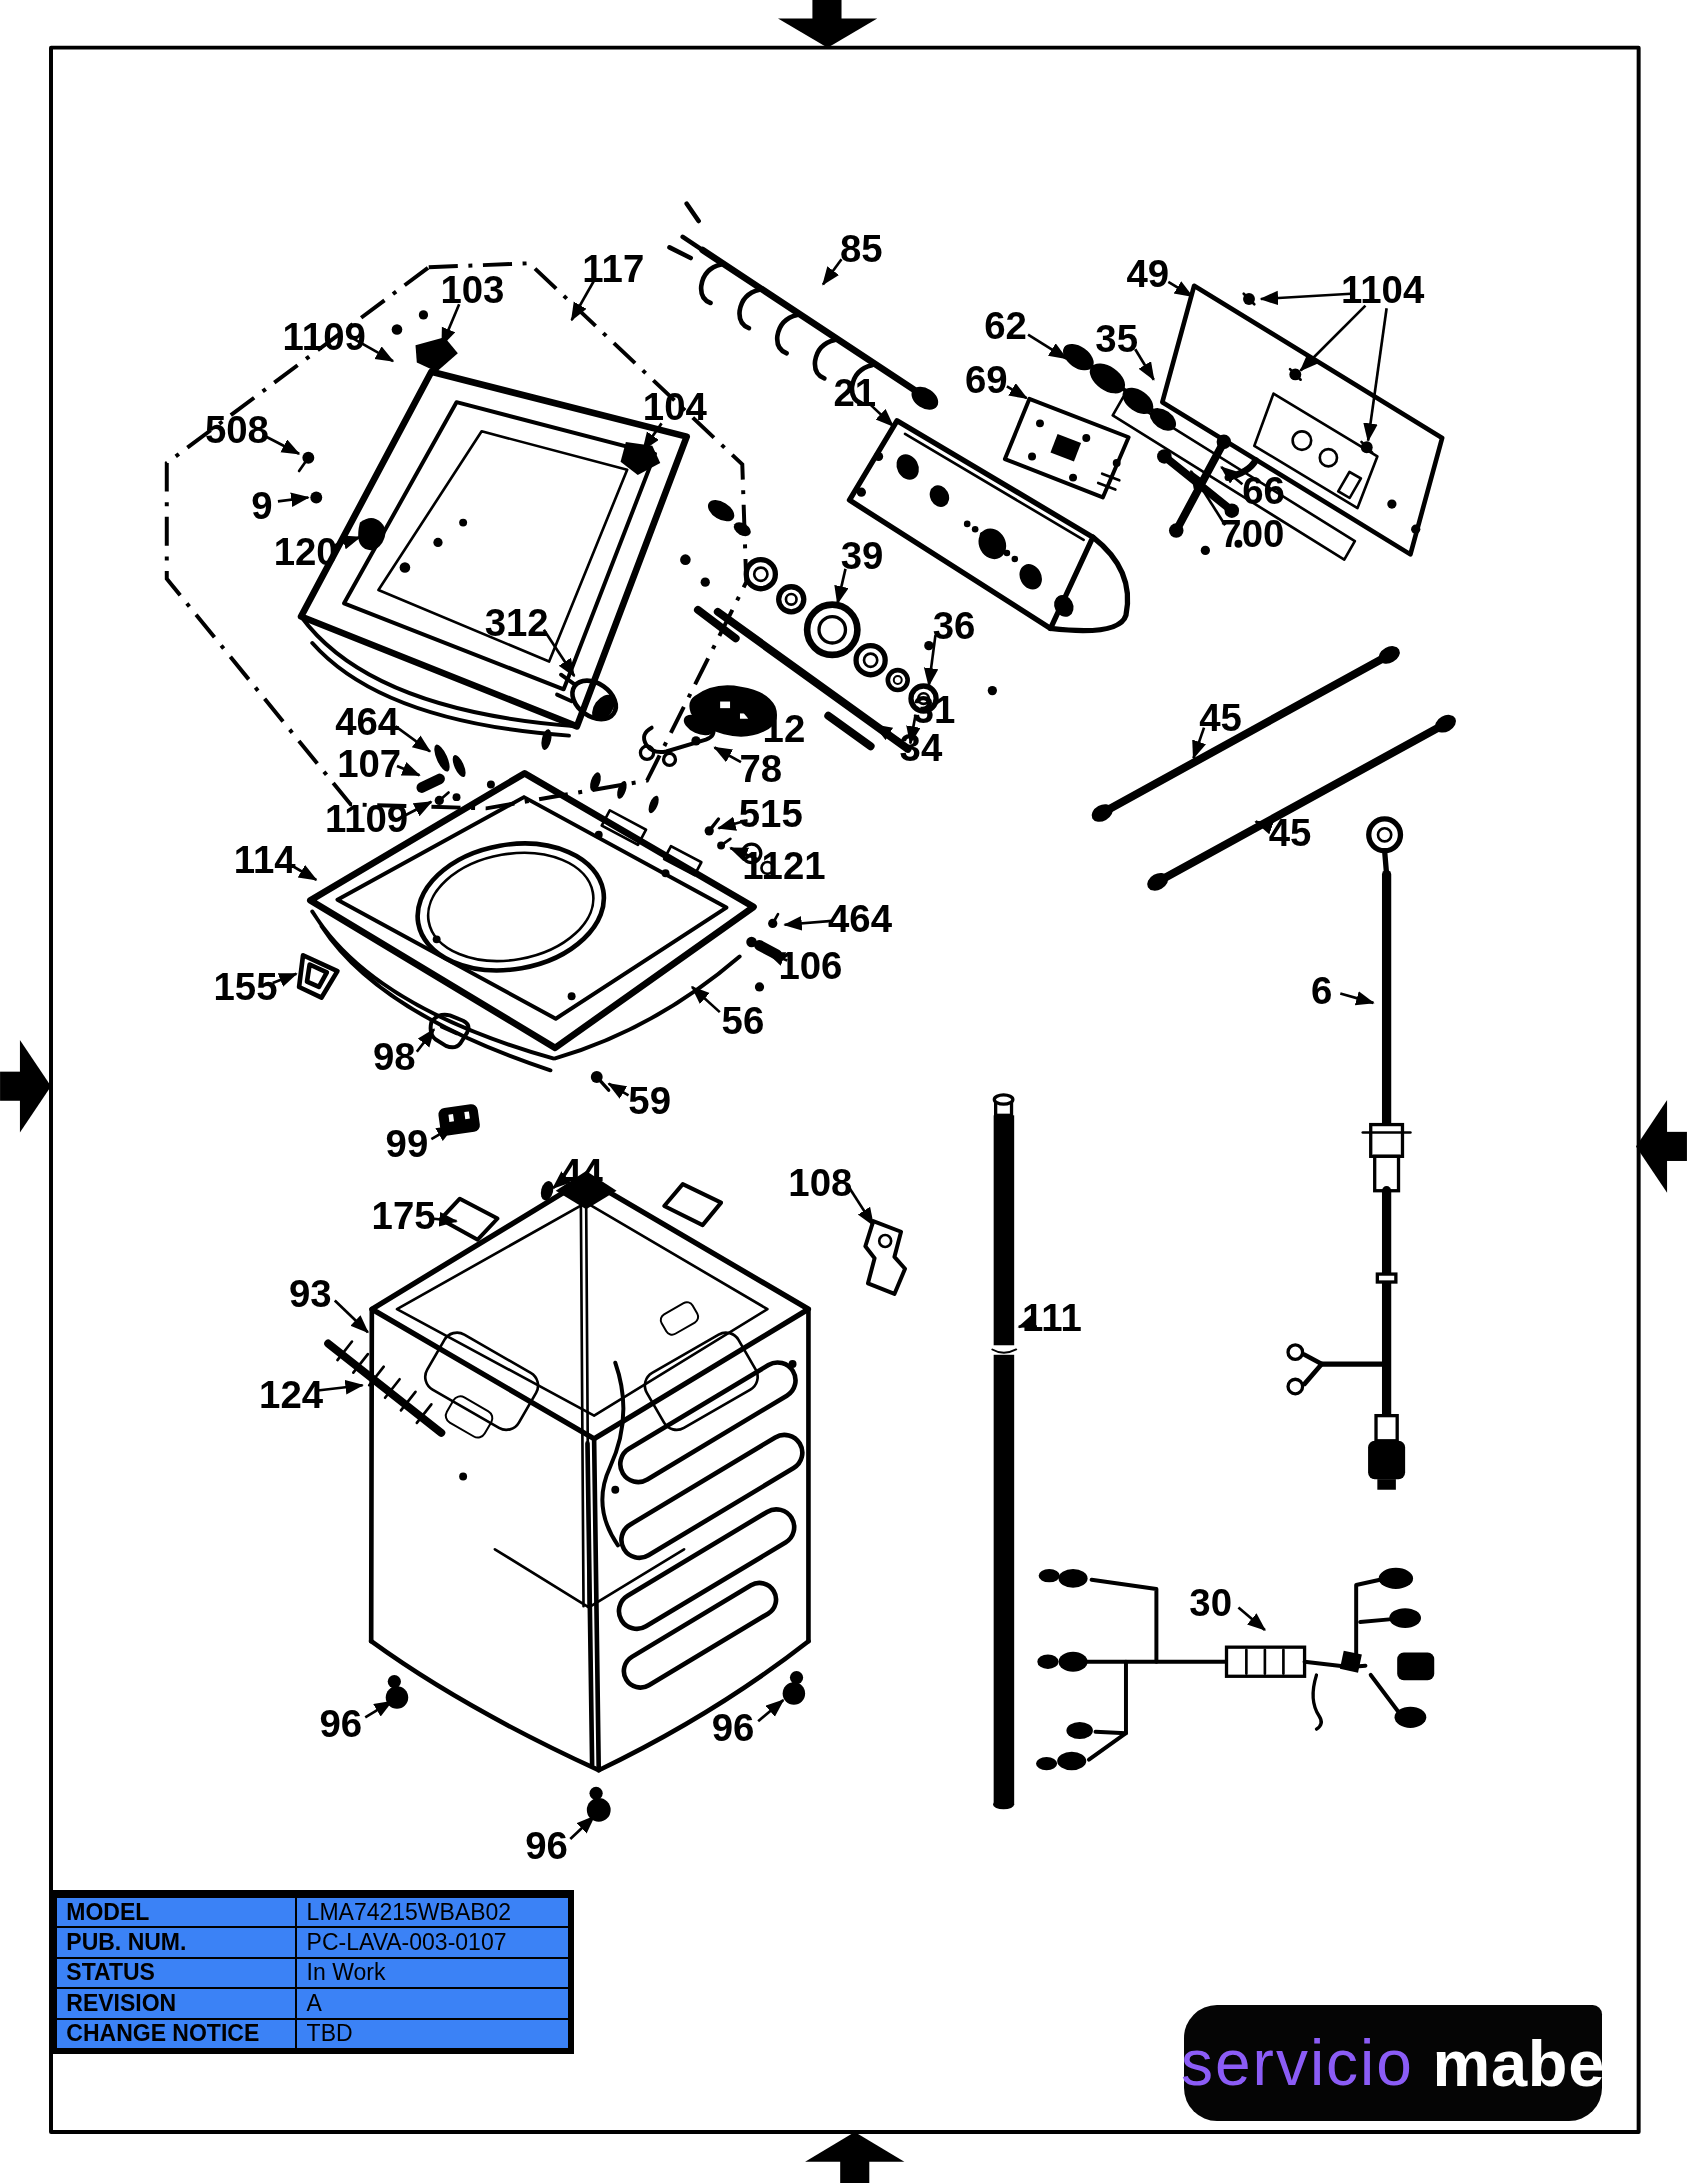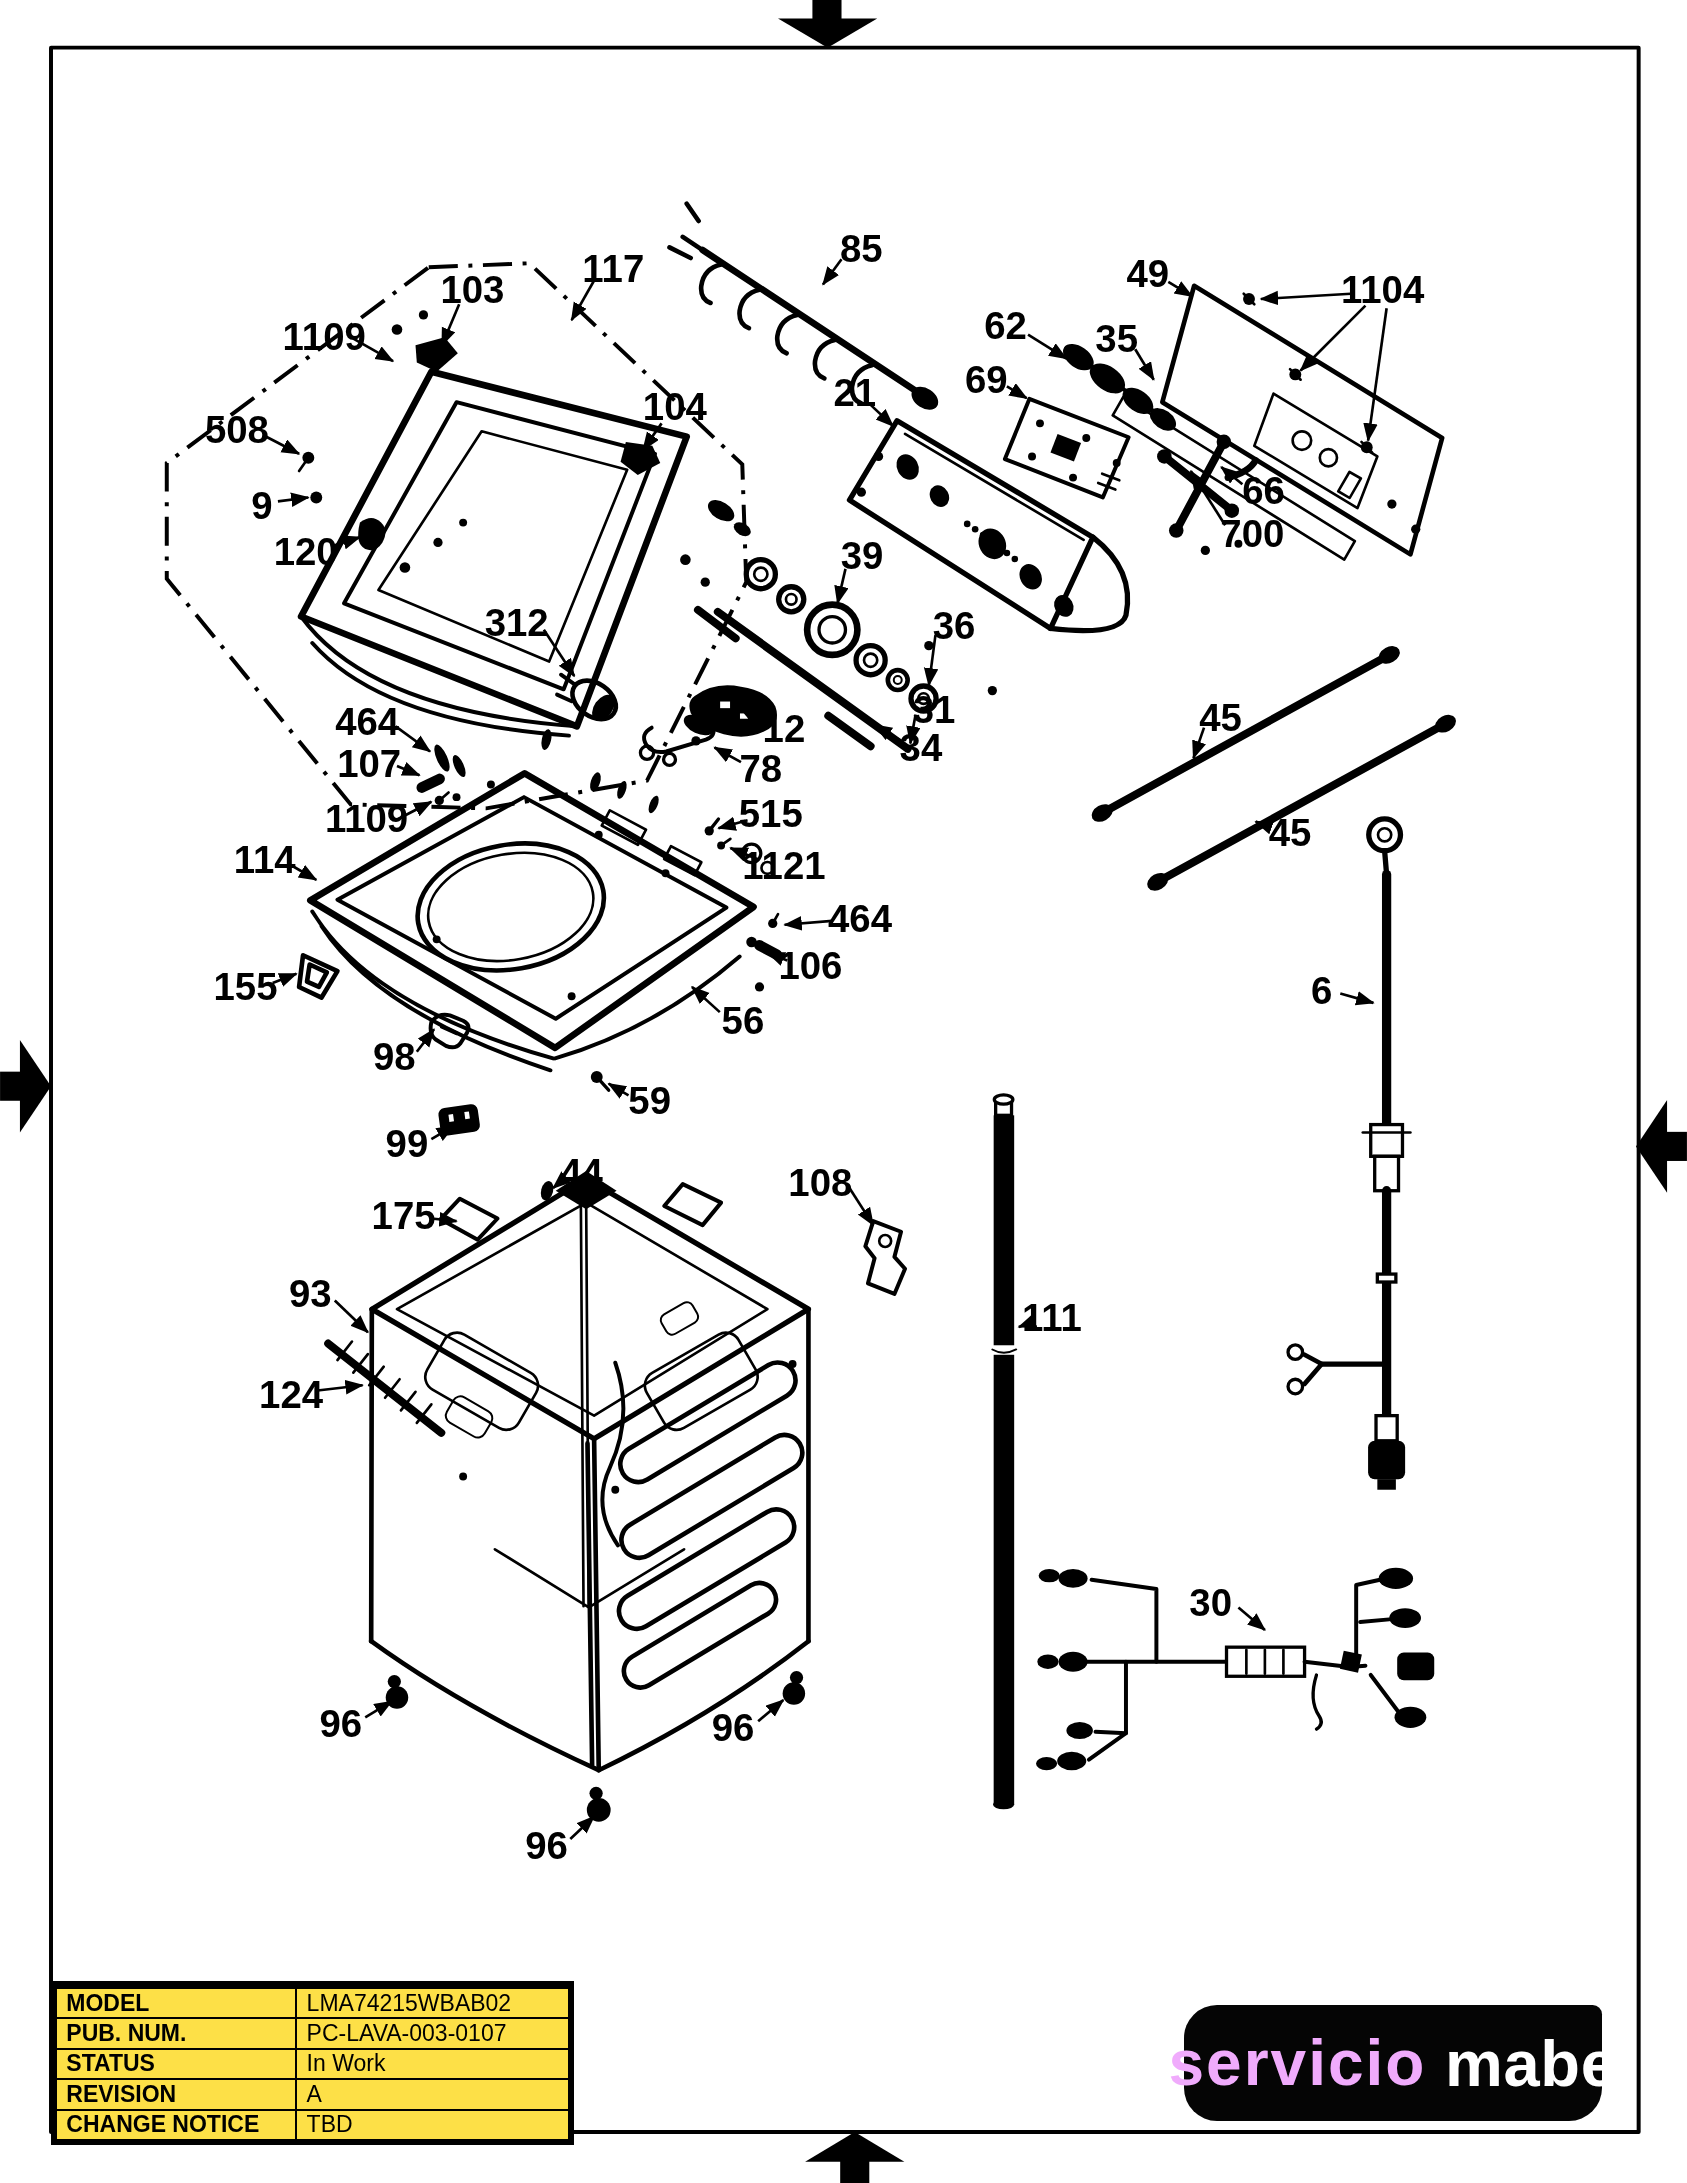--- a/index.html
+++ b/index.html
@@ -10,32 +10,32 @@
   .ln{stroke:#000;fill:none;stroke-width:5;stroke-linecap:round;stroke-linejoin:round;}
   .s3{stroke-width:3}.s4{stroke-width:4}.s6{stroke-width:6}.s7{stroke-width:7}
   .s8{stroke-width:8}.s10{stroke-width:10}.s12{stroke-width:12}
   .f{fill:#000;stroke:none;}
   .fw{fill:#fff;stroke:#000;stroke-width:5;}
   .leader{stroke:#000;fill:none;stroke-width:4;}
   .callout-label{font-family:"Liberation Sans",sans-serif;font-weight:bold;font-size:58px;
                  fill:#000;text-anchor:middle;dominant-baseline:central;}
   .phantom{stroke:#000;fill:none;stroke-width:6;stroke-dasharray:44 16 6 16;}
   
-  .title-block{position:absolute;left:51px;top:1981px;width:515px;border:4px solid #000;
-               border-top-width:6px;background:#fde047;}
+  .title-block{position:absolute;left:51px;top:1890px;width:515px;border:4px solid #000;
+               border-top-width:6px;background:#3b82f6;}
   .title-block table{border-collapse:collapse;width:100%;}
   .title-block th,.title-block td{border:2.6px solid #000;height:28.4px;font-size:23px;
                padding:0 0 0 9.3px;text-align:left;vertical-align:middle;white-space:nowrap;}
   .title-block th{width:229px;font-weight:bold;}
   .title-block td{font-weight:400;}
   
   .logo{position:absolute;left:1184px;top:2005px;width:418px;height:116px;background:#050505;
         border-radius:33px 9.3px 33px 33px;display:flex;align-items:center;justify-content:center;
         gap:18.5px;}
-  .logo .light{color:#f0abfc;font-size:64px;font-weight:700;letter-spacing:2px;}
+  .logo .light{color:#8b5cf6;font-size:64px;font-weight:400;letter-spacing:2px;}
   .logo .bold{color:#fff;font-size:65px;font-weight:700;letter-spacing:0.7px;}
 </style>
 </head>
 <body>
 
 <div class="page">
 
 <svg width="1687" height="2183" viewBox="0 0 2550 3300">
   <defs>
     <marker id="arrowhead" markerUnits="userSpaceOnUse" markerWidth="30" markerHeight="24" refX="26" refY="11" orient="auto">

